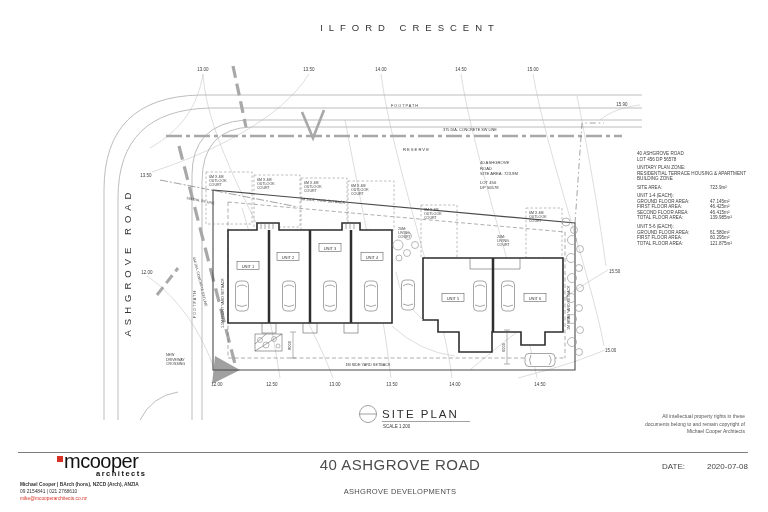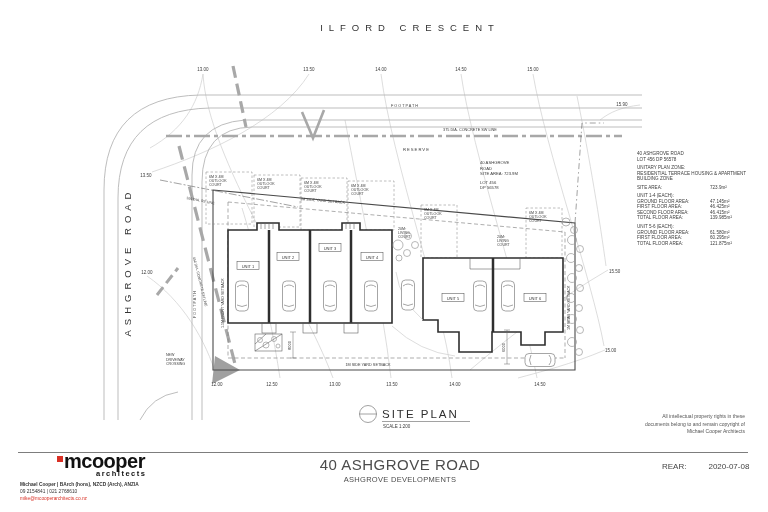--- a/index.html
+++ b/index.html
@@ -22,28 +22,28 @@
   .bld{stroke:#2e2e2e;stroke-width:1.6;fill:#fff;}
   .wall{stroke:#2e2e2e;stroke-width:2.5;}
   .thin{stroke:#555;stroke-width:.55;fill:none;}
   .dashfine{stroke:#888;stroke-width:.55;stroke-dasharray:2.5 2;fill:none;}
   .tree{stroke:#9a9a9a;stroke-width:.7;fill:none;}
   .car{stroke:#8f8f8f;stroke-width:.8;fill:#fff;}
   .dim{stroke:#666;stroke-width:.5;}
   
   .divider{position:absolute;left:18px;right:20px;top:452px;border-top:1px solid #7d7d7d;}
   .logo-sq{position:absolute;left:57px;top:456px;width:6px;height:6px;background:#d93025;}
-  .logo-word{position:absolute;left:64px;top:450px;font-size:20px;font-weight:bold;letter-spacing:-.5px;color:#111;}
+  .logo-word{position:absolute;left:64px;top:450px;font-size:20px;font-weight:normal;letter-spacing:-.5px;color:#111;}
   .logo-sub{position:absolute;left:84px;top:469px;font-size:7.5px;font-weight:bold;letter-spacing:1.5px;color:#111;padding-left:12px;}
   .contact{position:absolute;left:20px;top:481px;font-size:4.8px;line-height:1.5;color:#333;}
   .contact .c1{font-weight:bold;}
   .contact .c3{color:#d93025;}
   .proj{position:absolute;left:260px;top:456px;width:280px;text-align:center;color:#4c4c4c;}
   .proj-title{font-size:15px;letter-spacing:.5px;}
-  .proj-sub{font-size:7.5px;margin-top:2px;letter-spacing:.3px;}
+  .proj-sub{font-size:7.5px;margin-top:14px;letter-spacing:.3px;}
   .date{position:absolute;left:662px;top:462px;font-size:8px;color:#444;}
   .date .dv{margin-left:22px;}
 </style>
 </head>
 <body>
 
 
 
 <svg width="768" height="450" viewBox="0 0 768 450">
 
@@ -365,17 +365,17 @@
   <div class="c2">09 2154841 | 021 2768610</div>
   <div class="c3">mike@mcooperarchitects.co.nz</div>
 </div>
 
 <div class="proj">
   <div class="proj-title">40 ASHGROVE ROAD</div>
   <div class="proj-sub">ASHGROVE DEVELOPMENTS</div>
 </div>
 
 <div class="date">
-  <span>REAR:</span><span class="dv">2020-07-08</span>
+  <span>DATE:</span><span class="dv">2020-07-08</span>
 </div>
 
 
 
 
 </body></html>

